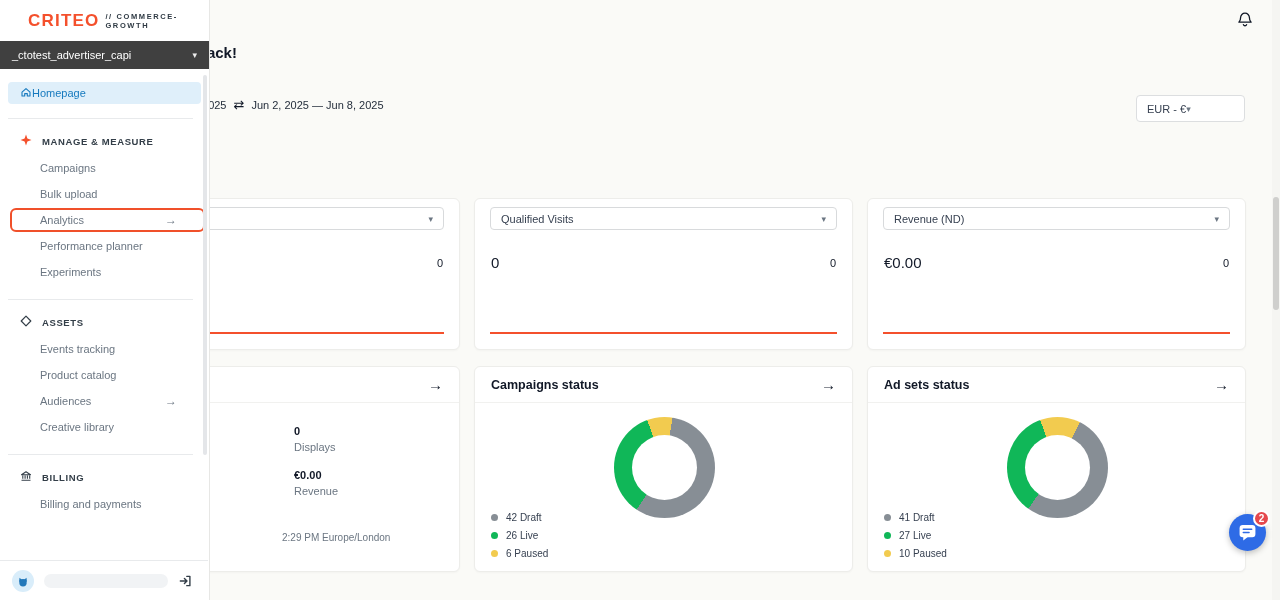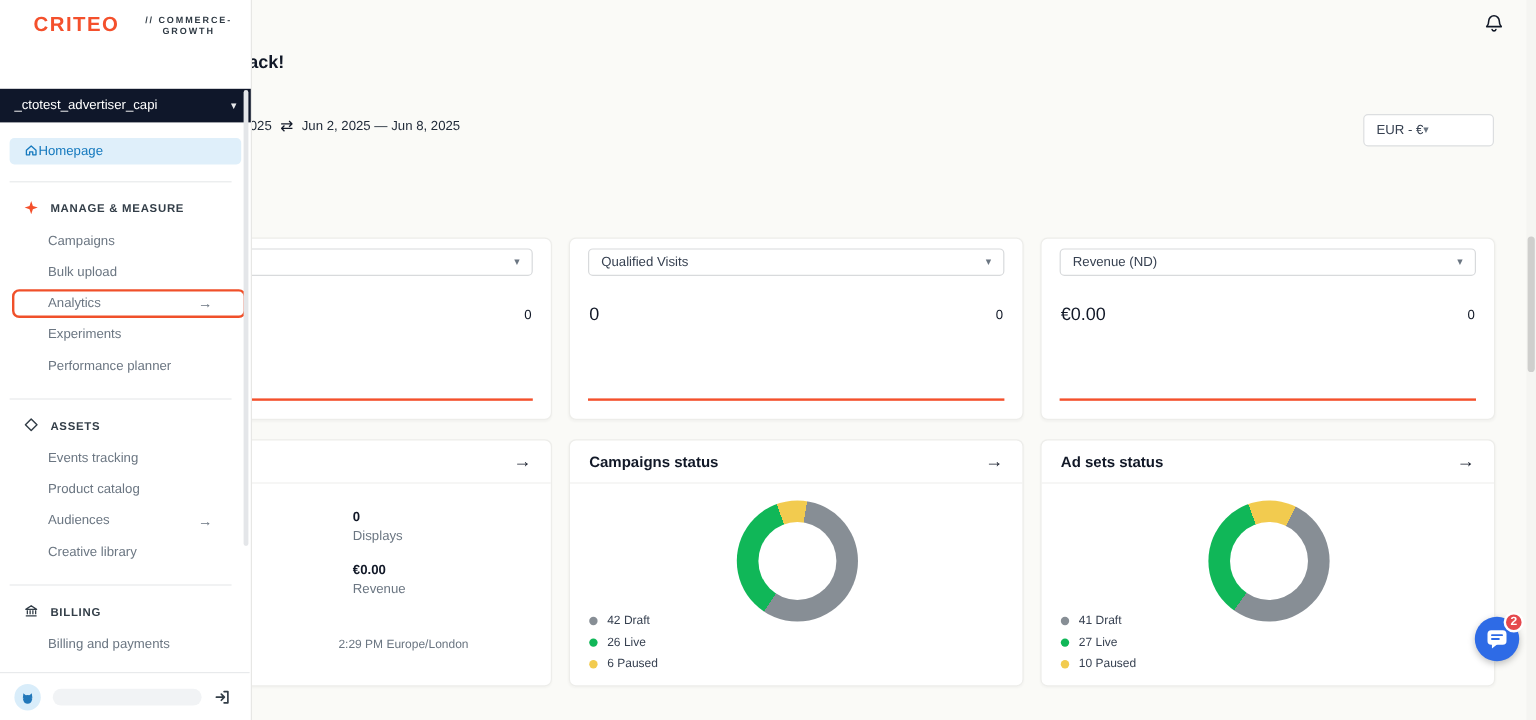--- a/index.html
+++ b/index.html
@@ -58,23 +58,23 @@
   
   .vtrack { position:absolute; right:0; top:0; width:8px; height:600px; background:#F5F5F2; }
   .vthumb { position:absolute; right:1px; top:197px; width:6px; height:113px; background:#CFCFCD; border-radius:3px; }
 
   
   .sidebar { position:absolute; left:0; top:0; width:210px; height:600px; background:#fff; z-index:10;
              border-right:1px solid #E7E7E5; }
   .sb-scroll { position:absolute; right:2px; top:75px; width:4px; height:380px; background:#E4E6E9; border-radius:2px; }
   .logo { height:41px; display:flex; align-items:center; padding-left:28px; gap:6px; }
   .logo-brand { color:#F4502C; font-weight:700; font-size:17px; letter-spacing:1.2px; }
-  .logo-suffix { color:#2F3A44; font-weight:700; font-size:7.5px; letter-spacing:1.6px;text-align:center; }
-  .adv { height:28px; background:#0f172a; color:#fff; font-size:11px; display:flex; align-items:center;
-         justify-content:space-between; padding:0 12px; cursor:pointer;margin-top:33px; }
+  .logo-suffix { color:#2F3A44; font-weight:700; font-size:7.5px; letter-spacing:1.6px; }
+  .adv { height:28px; background:#404040; color:#fff; font-size:11px; display:flex; align-items:center;
+         justify-content:space-between; padding:0 12px; cursor:pointer; }
   .adv .caret { color:rgba(255,255,255,.9); }
   .home-item { margin:13px 8px 0; height:22px; background:#DFEFFA; border-radius:4px; display:flex;
                align-items:center; gap:0; padding-left:12px; color:#1579BE; font-size:11px; cursor:pointer; }
   .sdiv { border:none; border-top:1px solid #E8EAEC; margin:14px 16px 0 8px; height:0; }
   .shead { display:flex; align-items:center; gap:10px; padding-left:20px; margin-top:12px; margin-bottom:4px;
            height:20px; font-size:9.5px; font-weight:700; color:#333E48; letter-spacing:.6px; }
   .item { position:relative; height:26px; display:flex; align-items:center; padding-left:40px;
           font-size:11px; color:#6B7682; cursor:pointer; }
   .item .iarrow { position:absolute; right:32px; font-size:12px; color:#6B7682; }
   .item.hl::before { content:''; position:absolute; left:10px; right:4px; top:1px; bottom:1px;
@@ -257,24 +257,24 @@
     <span>Campaigns</span>
   </div>
   <div class="item">
     <span>Bulk upload</span>
   </div>
   <div class="item hl">
     <span>Analytics</span>
     <span class="iarrow">→</span>
   </div>
   <div class="item">
+    <span>Performance planner</span>
+  </div>
+  <div class="item">
     <span>Experiments</span>
-  </div>
-  <div class="item">
-    <span>Performance planner</span>
   </div>
 
   <hr class="sdiv">
 
   <div class="shead">
     <span>
       <svg width="12" height="12" viewBox="0 0 12 12">
         <path d="M6 1.2 L10.8 6 L6 10.8 L1.2 6 Z" fill="none" stroke="#333E48" stroke-width="1.2" stroke-linejoin="round"></path>
       </svg>
     </span>

